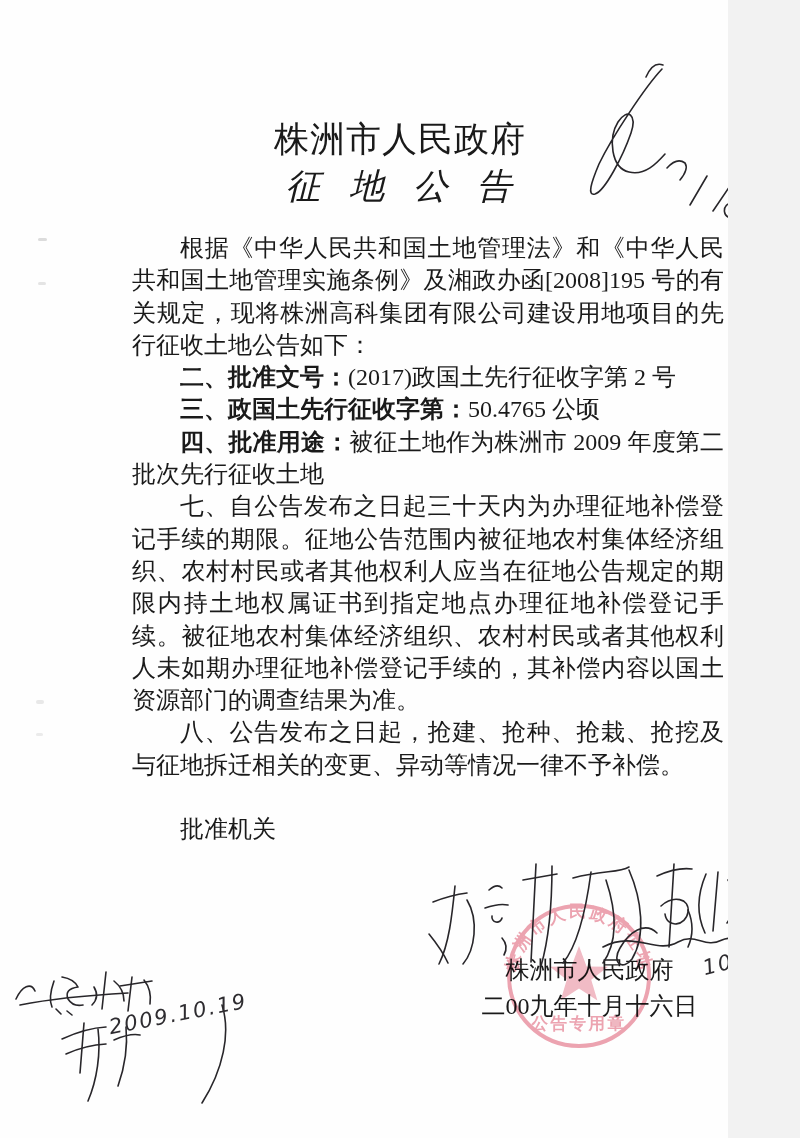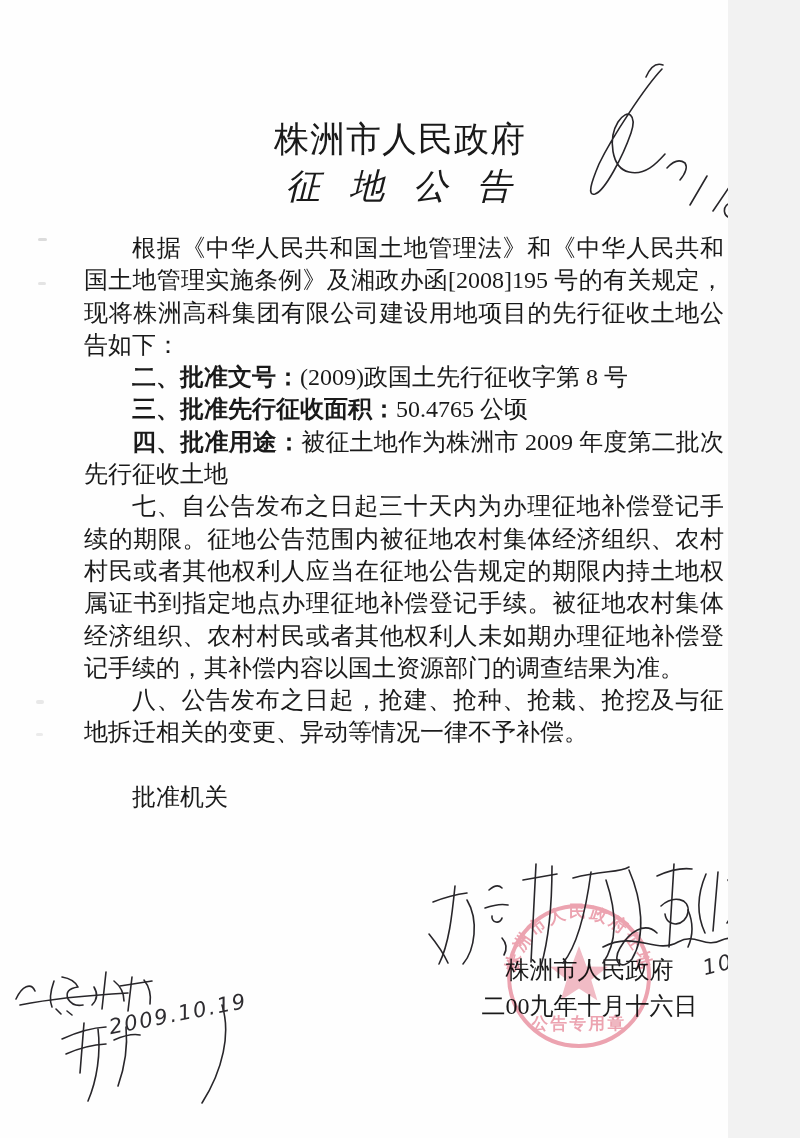--- a/index.html
+++ b/index.html
@@ -20,21 +20,21 @@
 
   .title-block { position: absolute; top: 116px; left: 0; width: 800px; text-align: center; }
   .title-line1 { font-size: 35px; letter-spacing: 1px; font-weight: 500; }
   .title-line2 { font-size: 35px; margin-top: 0; letter-spacing: 3px; word-spacing: 14px; font-weight: 500; font-style: italic; }
 
   .body-text {
     position: absolute; top: 232px; left: 84px; width: 640px;
     font-size: 24px; line-height: 32.3px;
     text-align: justify;
   }
-  .body-text p { text-indent: 2em; }
+  .body-text p { text-indent: 2em; margin-left: 48px; }
   .label-bold { font-weight: bold; }
   .closing { margin-top: 32px; }
 
   .sign-block {
     position: absolute; top: 952px; left: 452px; width: 275px;
     text-align: center; font-size: 24px; line-height: 36px;
   }
 
   .seal-svg {
     position: absolute; left: 503px; top: 900px;
@@ -66,22 +66,22 @@
   <div class="smudge" style="left:36px;top:700px;width:8px;height:4px;opacity:.35;"></div>
   <div class="smudge" style="left:36px;top:733px;width:7px;height:3px;opacity:.3;"></div>
 
   <div class="title-block">
     <div class="title-line1">株洲市人民政府</div>
     <div class="title-line2">征 地 公 告</div>
   </div>
 
   <div class="body-text">
     <p>根据《中华人民共和国土地管理法》和《中华人民共和国土地管理实施条例》及湘政办函[2008]195 号的有关规定，现将株洲高科集团有限公司建设用地项目的先行征收土地公告如下：</p>
-    <p><span class="label-bold">二、批准文号：</span><span>(2009)政国土先行征收字第 8 号</span></p>
-    <p><span class="label-bold">三、批准先行征收面积：</span><span>50.4765 公顷</span></p>
+    <p><span class="label-bold">二、批准文号：</span><span>(2017)政国土先行征收字第 2 号</span></p>
+    <p><span class="label-bold">三、政国土先行征收字第：</span><span>50.4765 公顷</span></p>
     <p><span class="label-bold">四、批准用途：</span><span>被征土地作为株洲市 2009 年度第二批次先行征收土地</span></p>
     <p>七、自公告发布之日起三十天内为办理征地补偿登记手续的期限。征地公告范围内被征地农村集体经济组织、农村村民或者其他权利人应当在征地公告规定的期限内持土地权属证书到指定地点办理征地补偿登记手续。被征地农村集体经济组织、农村村民或者其他权利人未如期办理征地补偿登记手续的，其补偿内容以国土资源部门的调查结果为准。</p>
     <p>八、公告发布之日起，抢建、抢种、抢栽、抢挖及与征地拆迁相关的变更、异动等情况一律不予补偿。</p>
     <p class="closing">批准机关</p>
   </div>
 
   <div class="sign-block">
     <div>株洲市人民政府</div>
     <div>二00九年十月十六日</div>
   </div>

